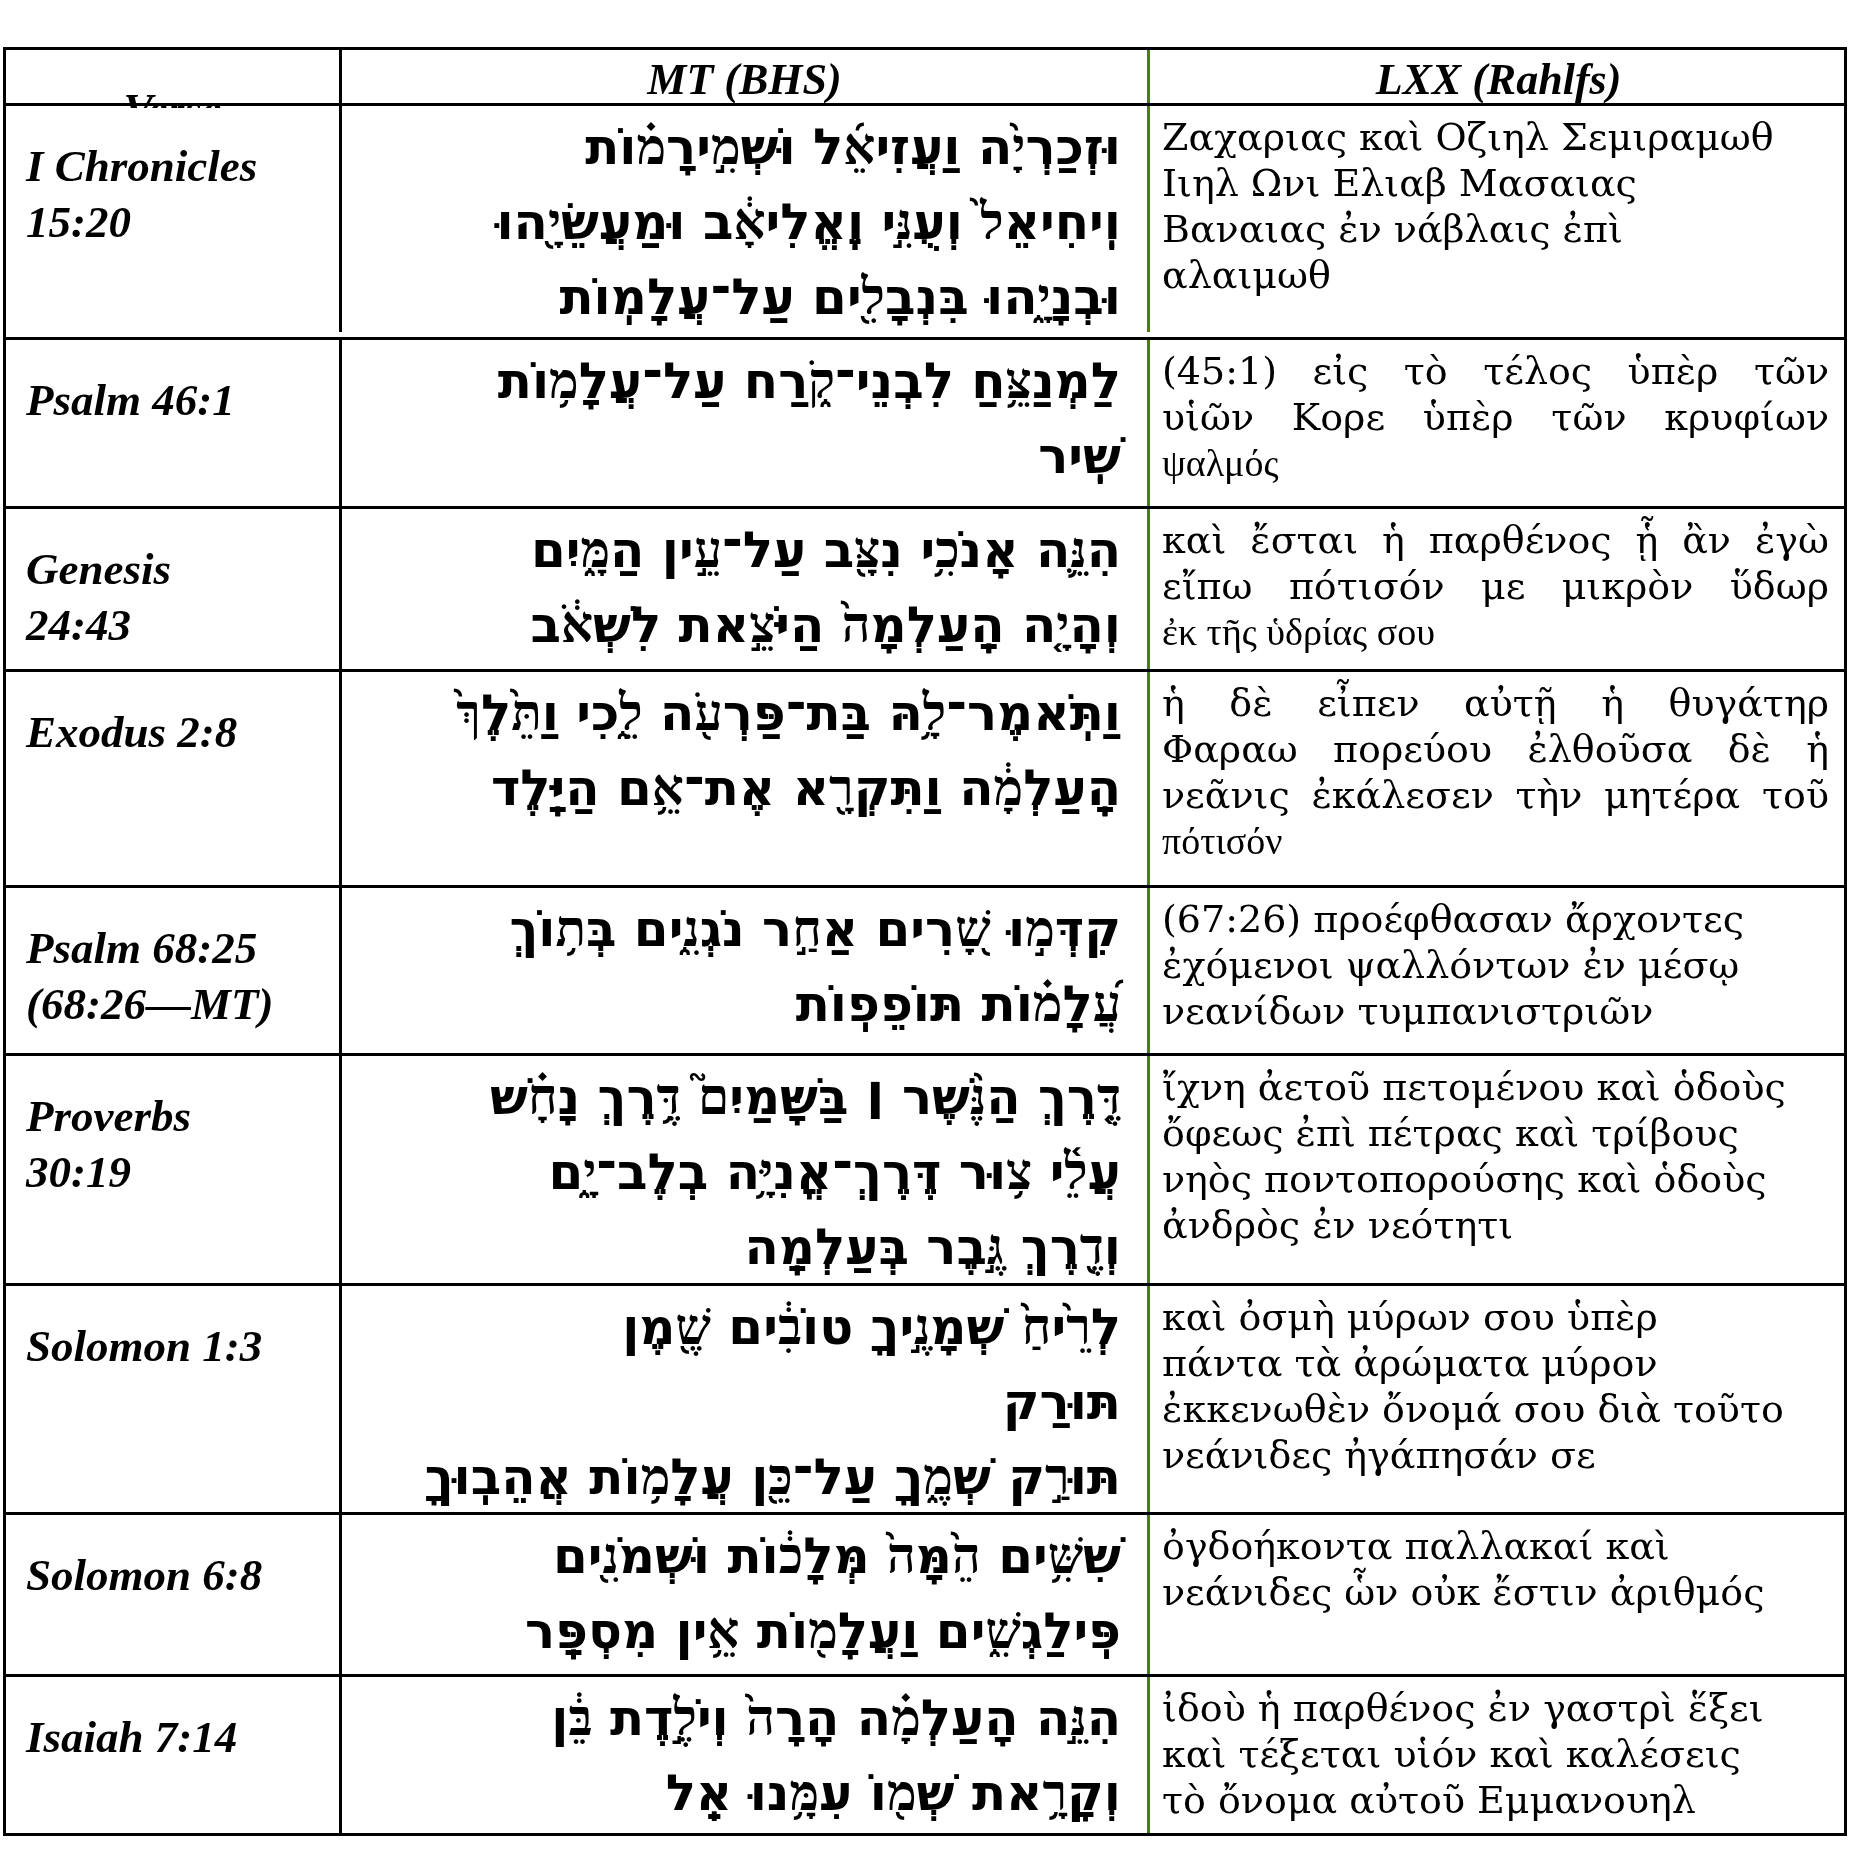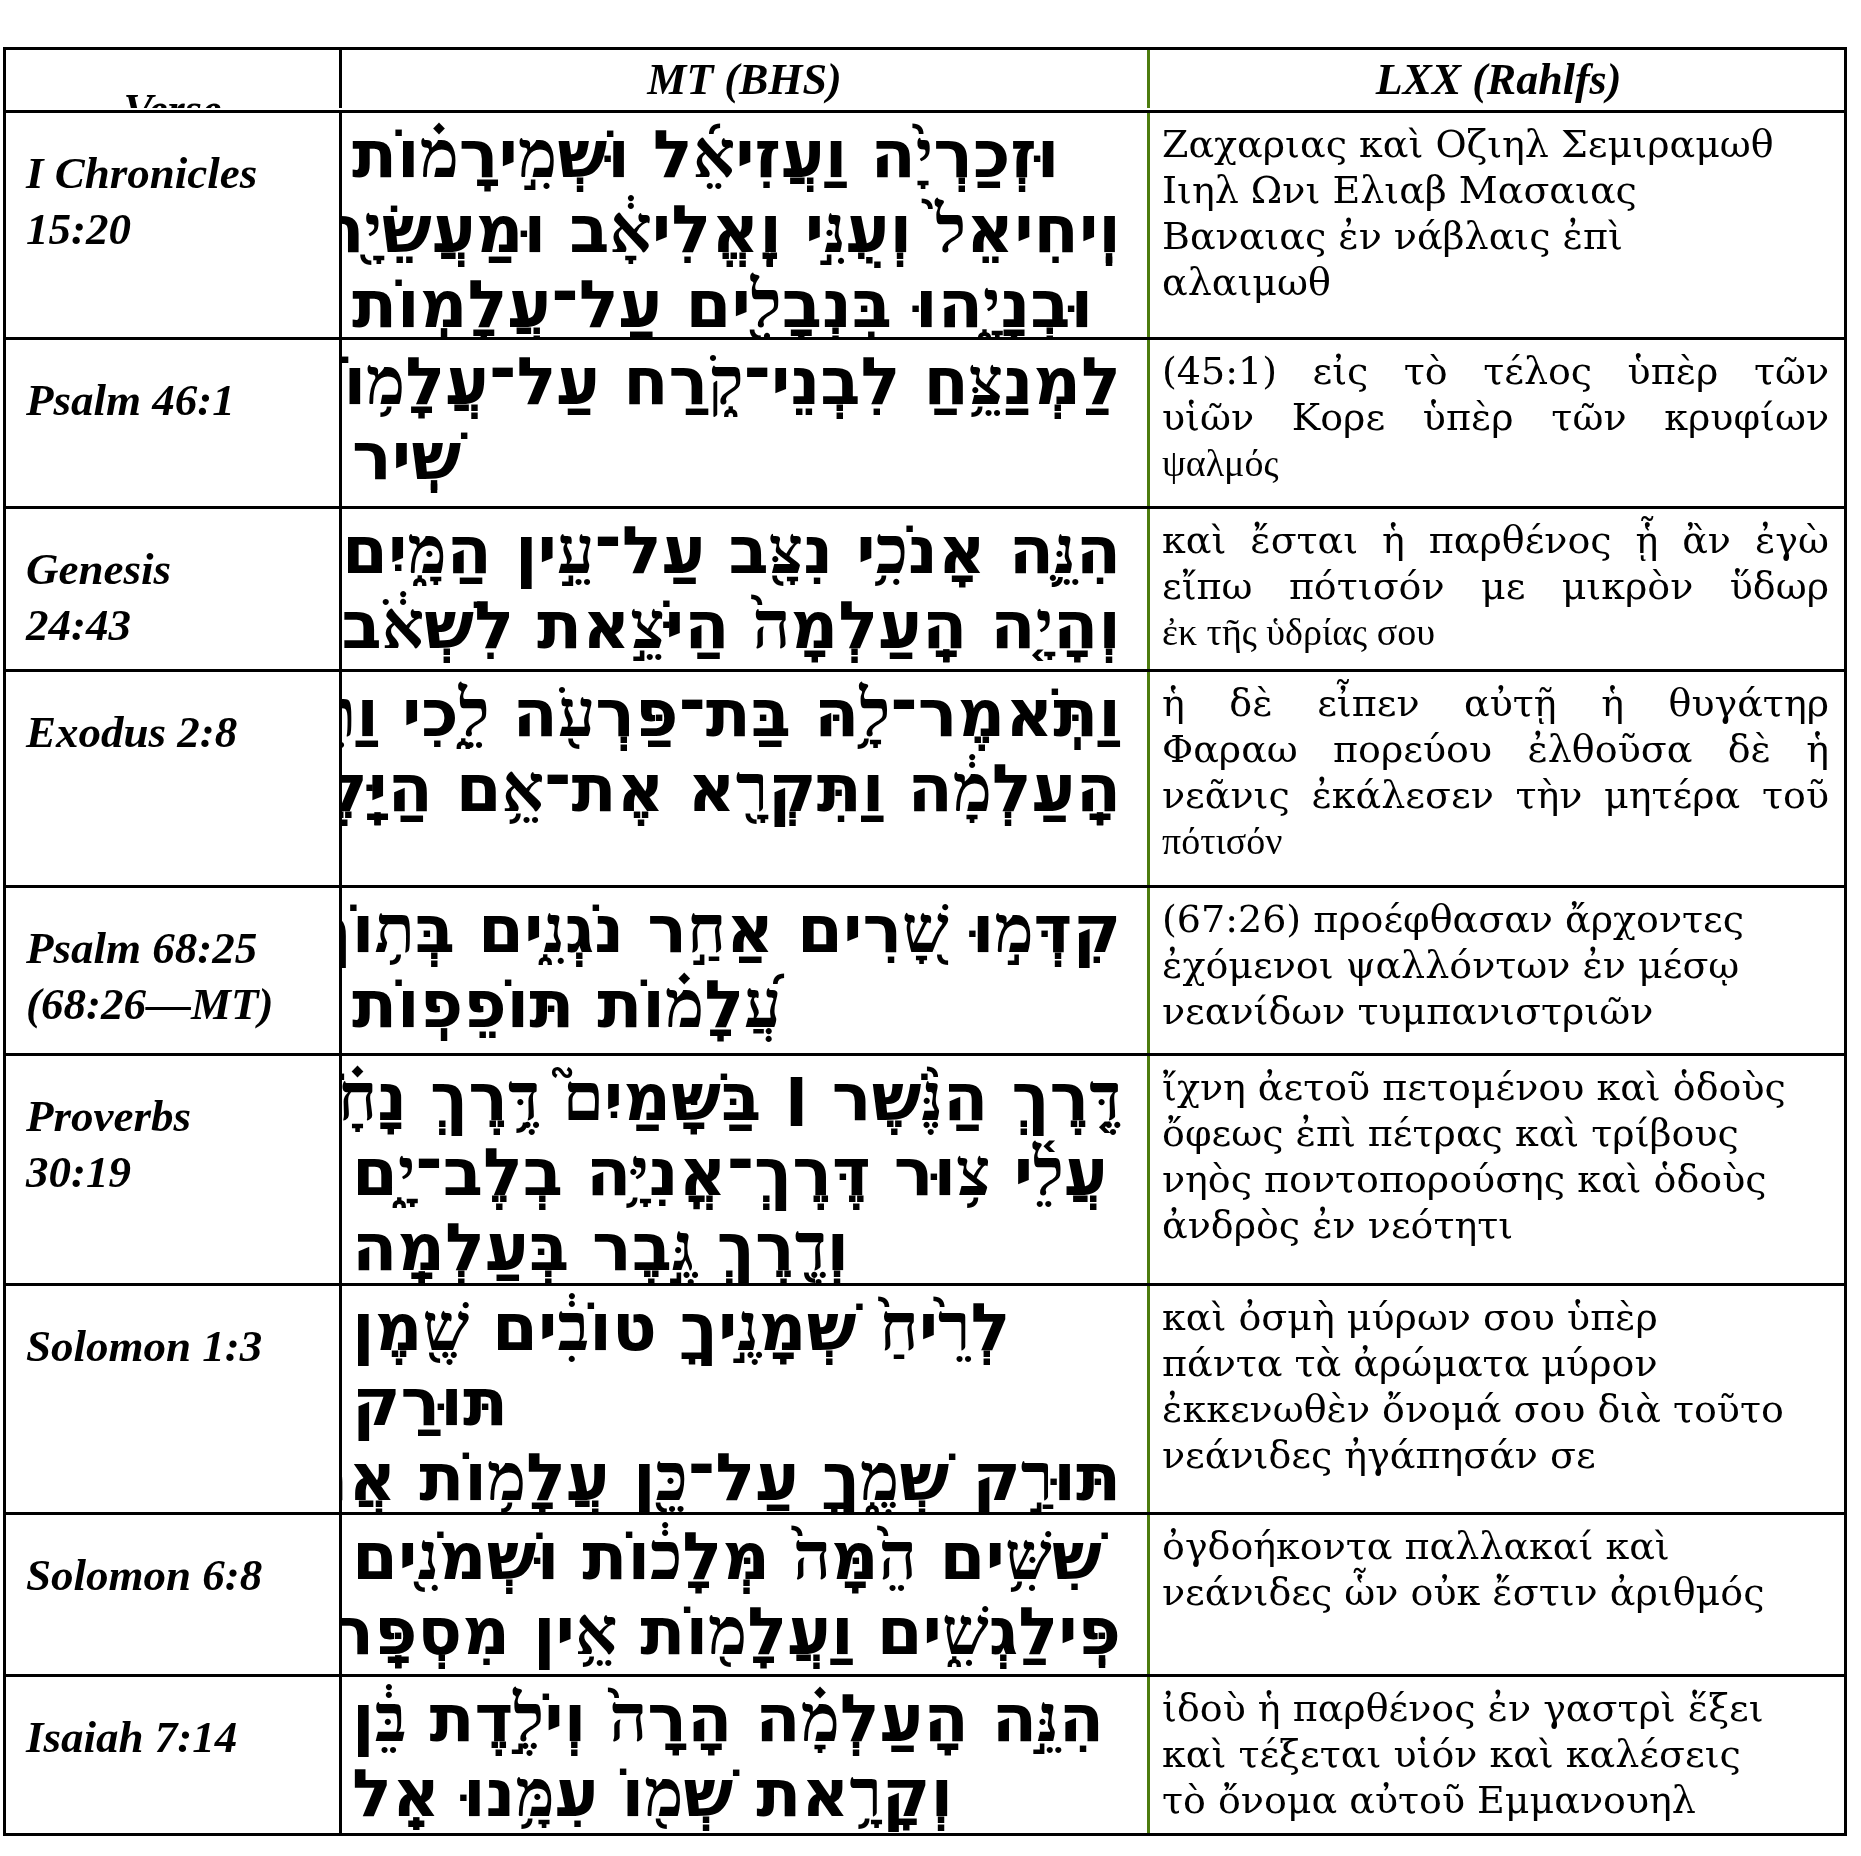--- a/index.html
+++ b/index.html
@@ -58,22 +58,22 @@
     font-style: italic;
     font-size: 45px;
     line-height: 56px;
     padding: 2px 0 0 20px;
   }
   .verse-text .line { display: block; white-space: nowrap; }
 
   .mt-text {
     font-family: "DejaVu Sans", "Liberation Serif", sans-serif;
     direction: rtl;
-    text-align: left;
-    font-size: 66px;
+    text-align: right;
+    font-size: 50px;
     line-height: 75px;
     padding: 4px 26px 0 10px;
     font-weight: bold;
   }
   .mt-text .line { display: block; white-space: nowrap; }
 
   .lxx-text {
     font-family: "DejaVu Serif", "Liberation Serif", serif;
     font-size: 38px;
     line-height: 46px;
@@ -100,21 +100,21 @@
     </div>
     <div class="cell c-mt">
       <div class="hdr-text">MT (BHS)</div>
     </div>
     <div class="cell c-lxx">
       <div class="hdr-text">LXX (Rahlfs)</div>
     </div>
   </div>
 
   <div id="rows-container">
-      <div class="row" style="top: 60px; height: 229px;">
+      <div class="row" style="top: 53px; height: 229px;">
         <div class="cell c-verse">
           <div class="verse-text">
             <span class="line">I Chronicles</span>
             <span class="line">15:20</span>
           </div>
         </div>
         <div class="cell c-mt">
           <div class="mt-text" lang="he">
             <span class="line">וּזְכַרְיָ֙ה וַעֲזִיאֵ֜ל וּשְׁמִ֣ירָמ֗וֹת</span>
             <span class="line">וִֽיחִיאֵל֙ וְעֻנִּ֣י וֶֽאֱלִיאָ֔ב וּמַעֲשֵׂיָ֖הוּ</span>

